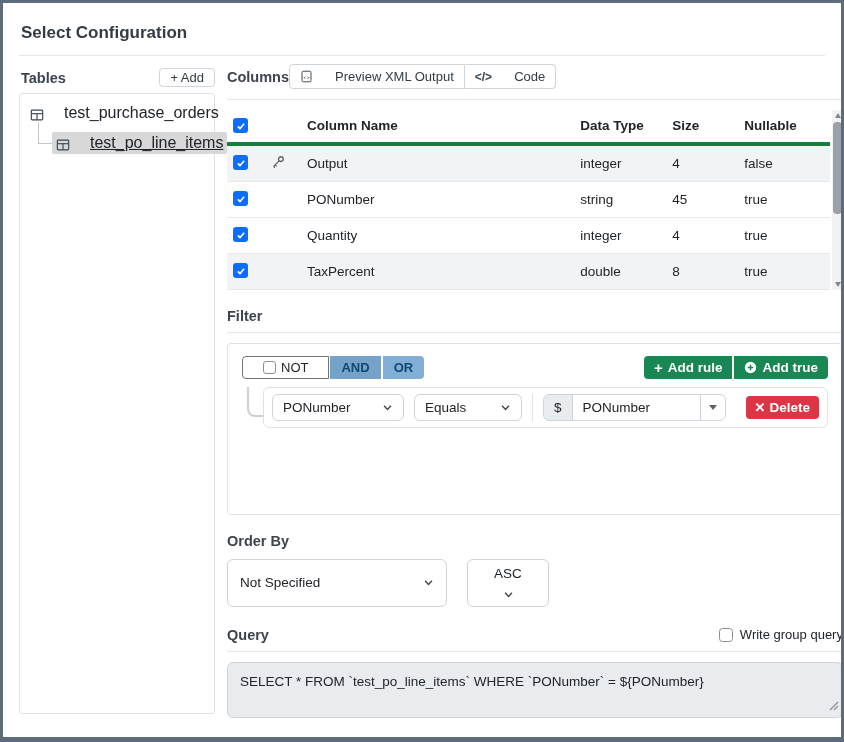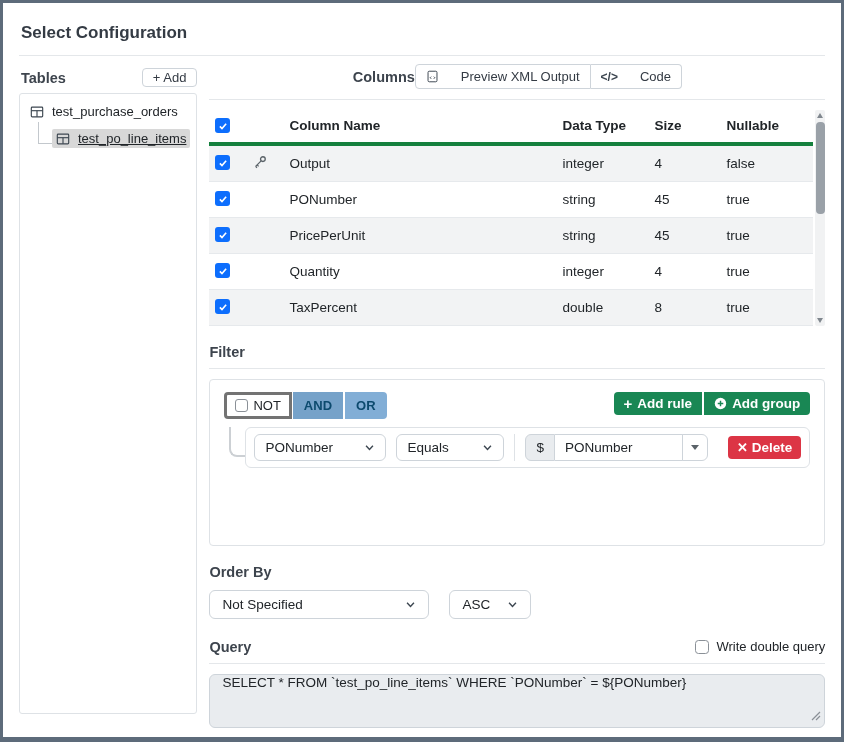--- a/index.html
+++ b/index.html
@@ -11,29 +11,29 @@
   hr.rule{border:0;border-top:1px solid #e4e7ea;margin:12px 0 0 0;}
   .main{display:flex;gap:12px;height:calc(100% - 56px);margin-top:8px;}
 
   
   .left-col{width:196px;display:flex;flex-direction:column;}
   .left-head{display:flex;align-items:center;justify-content:space-between;padding:4px 0 6px 2px;gap:28px;}
   .section-label{font-size:14.5px;font-weight:700;color:#3d444d;}
   .btn-outline{background:#fff;border:1px solid #ced4da;border-radius:4px;color:#343b44;
                font-size:13px;padding:1px 10px;cursor:pointer;font-family:inherit;}
   .tree-box{border:1px solid #dee2e6;border-radius:3px;flex:1;margin-bottom:14px;padding:8px 6px;position:relative;}
-  .tree-item{display:flex;align-items:center;gap:8px;font-size:13px;padding:2px 4px;width:max-content;}
+  .tree-item{display:flex;align-items:flex-end;gap:20px;font-size:16px;padding:2px 4px;width:max-content;}
   .tree-item.child{margin-left:26px;margin-top:8px;background:#d8d8d8;border-radius:2px;text-decoration:underline;}
   .tree-connector{position:absolute;left:18px;top:28px;width:14px;height:22px;
                   border-left:1px solid #c3c8cd;border-bottom:1px solid #c3c8cd;}
   .icon{display:inline-flex;align-items:center;justify-content:center;}
 
   
   .right-col{flex:1;display:flex;flex-direction:column;}
-  .toolbar{display:flex;align-items:center;justify-content:center;}
+  .toolbar{display:flex;align-items:center;justify-content:flex-start;}
   .btn-group{display:flex;}
   .btn-group .btn-outline{border-radius:0;display:flex;align-items:center;gap:22px;padding:4px 10px;}
   .btn-group .btn-outline:first-child{border-radius:4px 0 0 4px;}
   .btn-group .btn-outline:last-child{border-radius:0 4px 4px 0;border-left:0;}
   .code-glyph{font-size:12px;font-weight:700;color:#3c4650;}
 
   
   .table-wrap{display:flex;margin-top:10px;}
   table.cols{border-collapse:collapse;width:100%;font-size:13.5px;}
   table.cols th{font-weight:700;text-align:left;padding:8px 6px;border-bottom:4px solid #15803d;}
@@ -55,22 +55,22 @@
   .tri-up{width:0;height:0;border-left:3.5px solid transparent;border-right:3.5px solid transparent;border-bottom:5px solid #80878e;}
   .tri-down{width:0;height:0;border-left:3.5px solid transparent;border-right:3.5px solid transparent;border-top:5px solid #80878e;}
   .sb-thumb{position:absolute;left:1px;width:9px;top:12px;height:92px;background:#9aa1a8;border-radius:4px;}
 
   .sub-head{font-size:14.5px;font-weight:700;color:#3d444d;margin-top:18px;}
 
   
   .filter-box{border:1px solid #dee2e6;border-radius:4px;margin-top:10px;padding:12px 14px 0 14px;height:172px;}
   .filter-top{display:flex;align-items:flex-start;justify-content:space-between;}
   .ops-group{display:flex;}
-  .op-not{display:flex;align-items:center;gap:5px;background:#fff;border:3px solid #737373;
-          border-radius:4px 0 0 4px;padding:3px 8px;font-size:13px;cursor:pointer;}
+  .op-not{display:flex;align-items:center;gap:5px;background:#fff;border:1px solid #737373;
+          border-radius:4px 0 0 4px;padding:3px 20px;font-size:13px;cursor:pointer;}
   .op-not .checkbox{width:13px;height:13px;}
   .op-and,.op-or{color:#0c4a6e;font-size:13px;font-weight:600;padding:4px 11px;display:flex;align-items:center;cursor:pointer;}
   .op-and{background:#76a2c9;margin-left:1px;}
   .op-or{background:#82aed6;border-radius:0 4px 4px 0;margin-left:2px;}
   .add-group-btns{display:flex;gap:2px;}
   .btn-success{background:#198754;color:#fff;border:0;font-size:13.5px;font-weight:600;
                padding:4px 10px;display:flex;align-items:center;gap:5px;cursor:pointer;font-family:inherit;}
   .btn-success.first{border-radius:4px 0 0 4px;}
   .btn-success.last{border-radius:0 4px 4px 0;}
   .plus-glyph{font-size:15px;font-weight:700;line-height:1;}
@@ -93,28 +93,28 @@
             border-radius:0 6px 6px 0;display:flex;align-items:center;justify-content:center;cursor:pointer;margin-left:-1px;}
   .caret-down{width:0;height:0;border-left:4px solid transparent;border-right:4px solid transparent;border-top:5px solid #5a6268;}
   .spacer{flex:1;}
   .btn-danger{background:#dc3545;color:#fff;border:0;border-radius:4px;font-size:13.5px;font-weight:600;
               padding:4px 9px;display:flex;align-items:center;gap:4px;cursor:pointer;font-family:inherit;}
   .x-glyph{font-size:13px;font-weight:700;line-height:1;}
 
   
   .orderby-row{display:flex;gap:20px;margin-top:10px;}
   .sel-orderby{width:220px;padding:6px 12px;}
-  .sel-dir{width:82px;padding:6px 12px;}
+  .sel-dir{width:82px;padding:6px 12px;flex-direction:column;}
 
   
   .query-head{display:flex;align-items:center;justify-content:space-between;margin-top:20px;}
   .custom-q{display:flex;align-items:center;gap:7px;font-size:13px;color:#212529;cursor:pointer;}
   .custom-q .checkbox{width:14px;height:14px;border-radius:3.5px;}
   .query-box{margin-top:10px;background:#e9ecef;border:1px solid #ced4da;border-radius:6px;height:56px;
-             padding:0 12px;font-size:13.5px;color:#212529;position:relative;}
+             padding:11px 12px;font-size:13.5px;color:#212529;position:relative;}
   .resize-handle{position:absolute;right:3px;bottom:3px;}
   .chev{flex:0 0 auto;}
 </style>
 </head>
 <body>
 
 <div class="window">
   <div class="page-title">Select Configuration</div>
   <hr class="rule">
 
@@ -228,41 +228,20 @@
           <path d="M9.3 6.7 3 13M4.7 11.3l1.7 1.7M3 13l1.5 1.5"></path>
         </svg>
       </span>
     </td>
     <td>PONumber</td>
     <td>string</td>
     <td>45</td>
     <td>true</td>
   </tr>
 
-  <tr class="striped">
-    <td class="col-check">
-      <span class="checkbox checked">
-        <svg width="10" height="10" viewBox="0 0 16 16" fill="none" stroke="#fff" stroke-width="2.6">
-                      <path d="M3 8.5 6.4 12 13 4.5"></path>
-                    </svg>
-      </span>
-    </td>
-    <td class="col-key">
-      <span class="icon" style="visibility: hidden;">
-        <svg width="14" height="14" viewBox="0 0 16 16" fill="none" stroke="#5a6268" stroke-width="1.5">
-          <circle cx="11.3" cy="4.7" r="2.7"></circle>
-          <path d="M9.3 6.7 3 13M4.7 11.3l1.7 1.7M3 13l1.5 1.5"></path>
-        </svg>
-      </span>
-    </td>
-    <td>PricePerUnit</td>
-    <td>string</td>
-    <td>45</td>
-    <td>true</td>
-  </tr>
 
   <tr>
     <td class="col-check">
       <span class="checkbox checked">
         <svg width="10" height="10" viewBox="0 0 16 16" fill="none" stroke="#fff" stroke-width="2.6">
                       <path d="M3 8.5 6.4 12 13 4.5"></path>
                     </svg>
       </span>
     </td>
     <td class="col-key">
@@ -331,21 +310,21 @@
               <span class="plus-glyph">+</span>
               <span>Add rule</span>
             </button>
             <button class="btn-success last">
               <span class="icon">
                 <svg width="13" height="13" viewBox="0 0 16 16">
                     <circle cx="8" cy="8" r="7" fill="#fff"></circle>
                     <path d="M8 4.6v6.8M4.6 8h6.8" stroke="#198754" stroke-width="1.8"></path>
                   </svg>
               </span>
-              <span>Add group</span>
+              <span>Add true</span>
             </button>
           </div>
         </div>
 
         <div class="rule-row">
           <div class="connector"></div>
           <div class="rule-box">
             <div class="select sel-field">
               <span>PONumber</span>
               <span class="icon chev">
@@ -396,21 +375,21 @@
                 <path d="M3 5.5 8 11l5-5.5"></path>
               </svg>
           </span>
         </div>
       </div>
 
       <div class="query-head">
         <span class="section-label">Query</span>
         <label class="custom-q">
           <span class="checkbox unchecked"></span>
-          <span>Write double query</span>
+          <span>Write group query</span>
         </label>
       </div>
       <hr class="rule" style="margin-top:8px;">
 
       <div class="query-box">
         <span>SELECT * FROM `test_po_line_items` WHERE `PONumber` = ${PONumber}</span>
         <span class="resize-handle">
           <svg width="10" height="10" viewBox="0 0 10 10" stroke="#8a9097" stroke-width="1.2">
               <path d="M1 9 9 1M5 9l4-4"></path>
             </svg>

